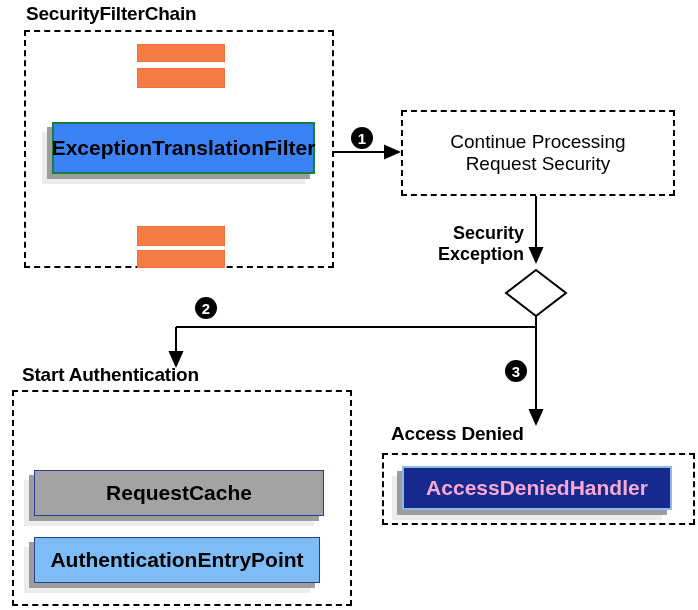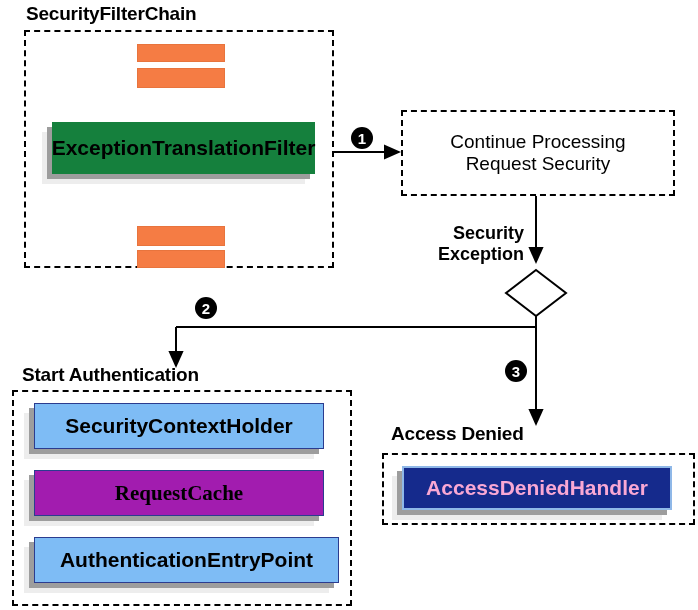--- a/index.html
+++ b/index.html
@@ -14,23 +14,23 @@
   
   .obar{position:absolute;background:#F57C44;border:1px solid #E8743D;box-sizing:border-box;}
 
   
   .node{position:absolute;}
   .node .sh2{position:absolute;left:-10px;top:10px;width:100%;height:100%;background:#ededed;}
   .node .sh1{position:absolute;left:-5px;top:5px;width:100%;height:100%;background:#9d9d9d;}
   .node .face{position:absolute;left:0;top:0;width:100%;height:100%;
               display:flex;align-items:center;justify-content:center;
               font-weight:bold;box-sizing:border-box;text-align:center;line-height:1.05;}
-  .face.orange{background:#15803d;border:6px solid #15803d;color:#000;font-size:21px;}
+  .face.orange{background:#3b82f6;border:2px solid #15803d;color:#000;font-size:21px;}
   .face.blue{background:#7EBCF5;border:1px solid #2B3C8F;color:#000;font-size:21px;}
-  .face.tan{background:#a21caf;border:1px solid #2B3C8F;color:#000;font-size:21px;font-family:Liberation Serif, serif;}
+  .face.tan{background:#a3a3a3;border:1px solid #2B3C8F;color:#000;font-size:21px;}
   .face.navy{background:#152A8C;border:2px solid #8FB8E8;color:#f9a8d4;font-size:21px;}
 
   .boxtext{position:absolute;display:flex;align-items:center;justify-content:center;
            text-align:center;font-weight:normal;font-size:19px;line-height:1.15;}
 
   .lbl{position:absolute;font-weight:bold;font-size:18px;line-height:1.15;text-align:right;margin-top:16px;}
 
   .badge{position:absolute;width:22px;height:22px;border-radius:50%;background:#000;
          color:#fff;font-size:15px;font-weight:bold;display:flex;align-items:center;
          justify-content:center;line-height:1;}
@@ -98,33 +98,28 @@
   <div class="lbl" style="left:395px;top:207px;width:125px;">
     <div>Security</div>
     <div>Exception</div>
   </div>
 
   <div class="badge" style="left:191px;top:297px;">2</div>
 
   <div class="grp-title" style="left:18px;top:365px;">Start Authentication</div>
   <div class="dashed" style="left:8px;top:390px;width:340px;height:216px;"></div>
 
-  <div class="node" style="left:30px;top:403px;width:290px;height:46px;">
-    <div class="sh2"></div>
-    <div class="sh1"></div>
-    <div class="face blue">SecurityContextHolder</div>
-  </div>
 
   <div class="node" style="left:30px;top:470px;width:290px;height:46px;">
     <div class="sh2"></div>
     <div class="sh1"></div>
     <div class="face tan">RequestCache</div>
   </div>
 
-  <div class="node" style="left:30px;top:537px;width:286px;height:46px;padding-left:19px;">
+  <div class="node" style="left:30px;top:537px;width:286px;height:46px;">
     <div class="sh2"></div>
     <div class="sh1"></div>
     <div class="face blue">AuthenticationEntryPoint</div>
   </div>
 
   <div class="badge" style="left:501px;top:360px;">3</div>
 
   <div class="grp-title" style="left:387px;top:424px;">Access Denied</div>
   <div class="dashed" style="left:378px;top:453px;width:313px;height:72px;"></div>
 

